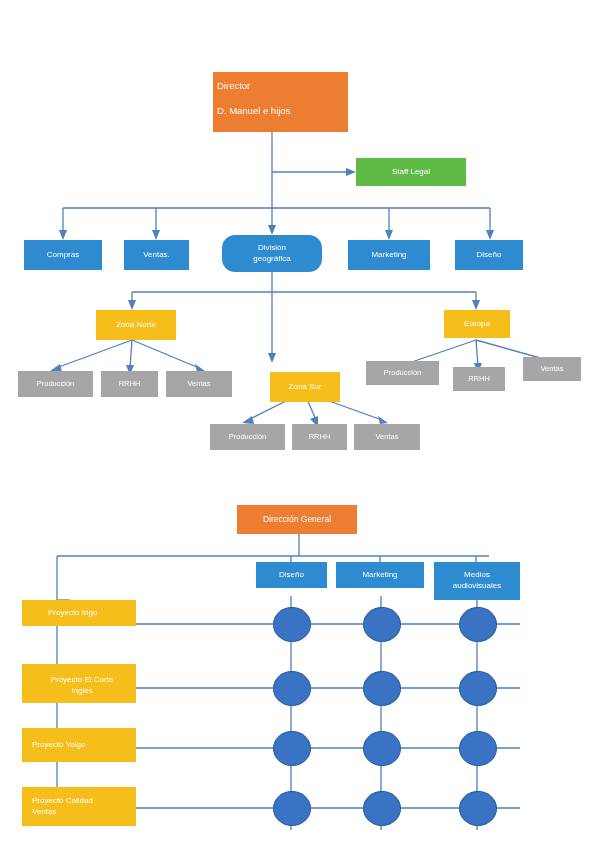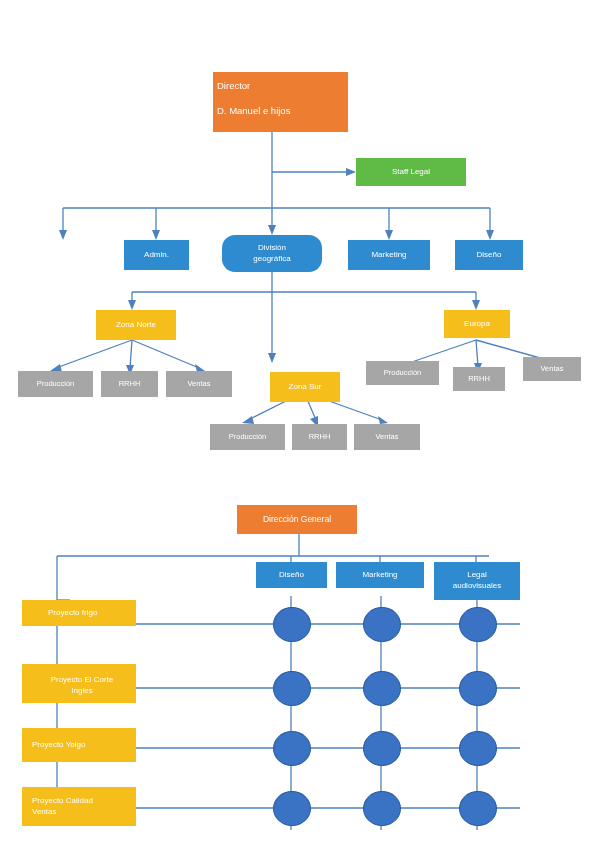--- a/index.html
+++ b/index.html
@@ -119,23 +119,26 @@
 
   <div class="node orange multiline" style="left:213px; top:72px; width:135px; height:60px; font-size:9.5px; align-items:flex-start; justify-content:flex-start; padding-top:8px; text-align:left;">
     <span>Director</span>
     <span style="margin-top:12px;">D. Manuel e hijos</span>
   </div>
 
   <div class="node green" style="left:356px; top:158px; width:110px; height:28px; font-size:8px;">
     <span>Staff Legal</span>
   </div>
 
+  <div class="node blue" style="left:24px; top:240px; width:78px; height:30px; font-size:8px;">
+    <span>Compras</span>
+  </div>
 
   <div class="node blue" style="left:124px; top:240px; width:65px; height:30px; font-size:8px;">
-    <span>Admin.</span>
+    <span>Ventas.</span>
   </div>
 
   <div class="node blue multiline" style="left:222px; top:235px; width:100px; height:37px; font-size:8px;border-radius:13px;">
     <span>División</span>
     <span>geográfica</span>
   </div>
 
   <div class="node blue" style="left:348px; top:240px; width:82px; height:30px; font-size:8px;">
     <span>Marketing</span>
   </div>
@@ -220,21 +223,21 @@
 
   <div class="node blue" style="left:256px; top:562px; width:71px; height:26px; font-size:8px;">
     <span>Diseño</span>
   </div>
 
   <div class="node blue" style="left:336px; top:562px; width:88px; height:26px; font-size:8px;">
     <span>Marketing</span>
   </div>
 
   <div class="node blue multiline" style="left:434px; top:562px; width:86px; height:38px; font-size:8px;">
-    <span>Legal</span>
+    <span>Medios</span>
     <span>audiovisuales</span>
   </div>
 
   <div class="node gold" style="left:22px; top:600px; width:114px; height:26px; font-size:8px; justify-content:flex-start; padding-left:26px;">
     <span>Proyecto frigo</span>
   </div>
 
   <div class="node gold multiline" style="left:22px; top:664px; width:114px; height:39px; font-size:8px; align-items:center; padding-left:10px; padding-top:6px; text-align:left;">
     <span>Proyecto El Corte</span>
     <span>Ingles</span>

